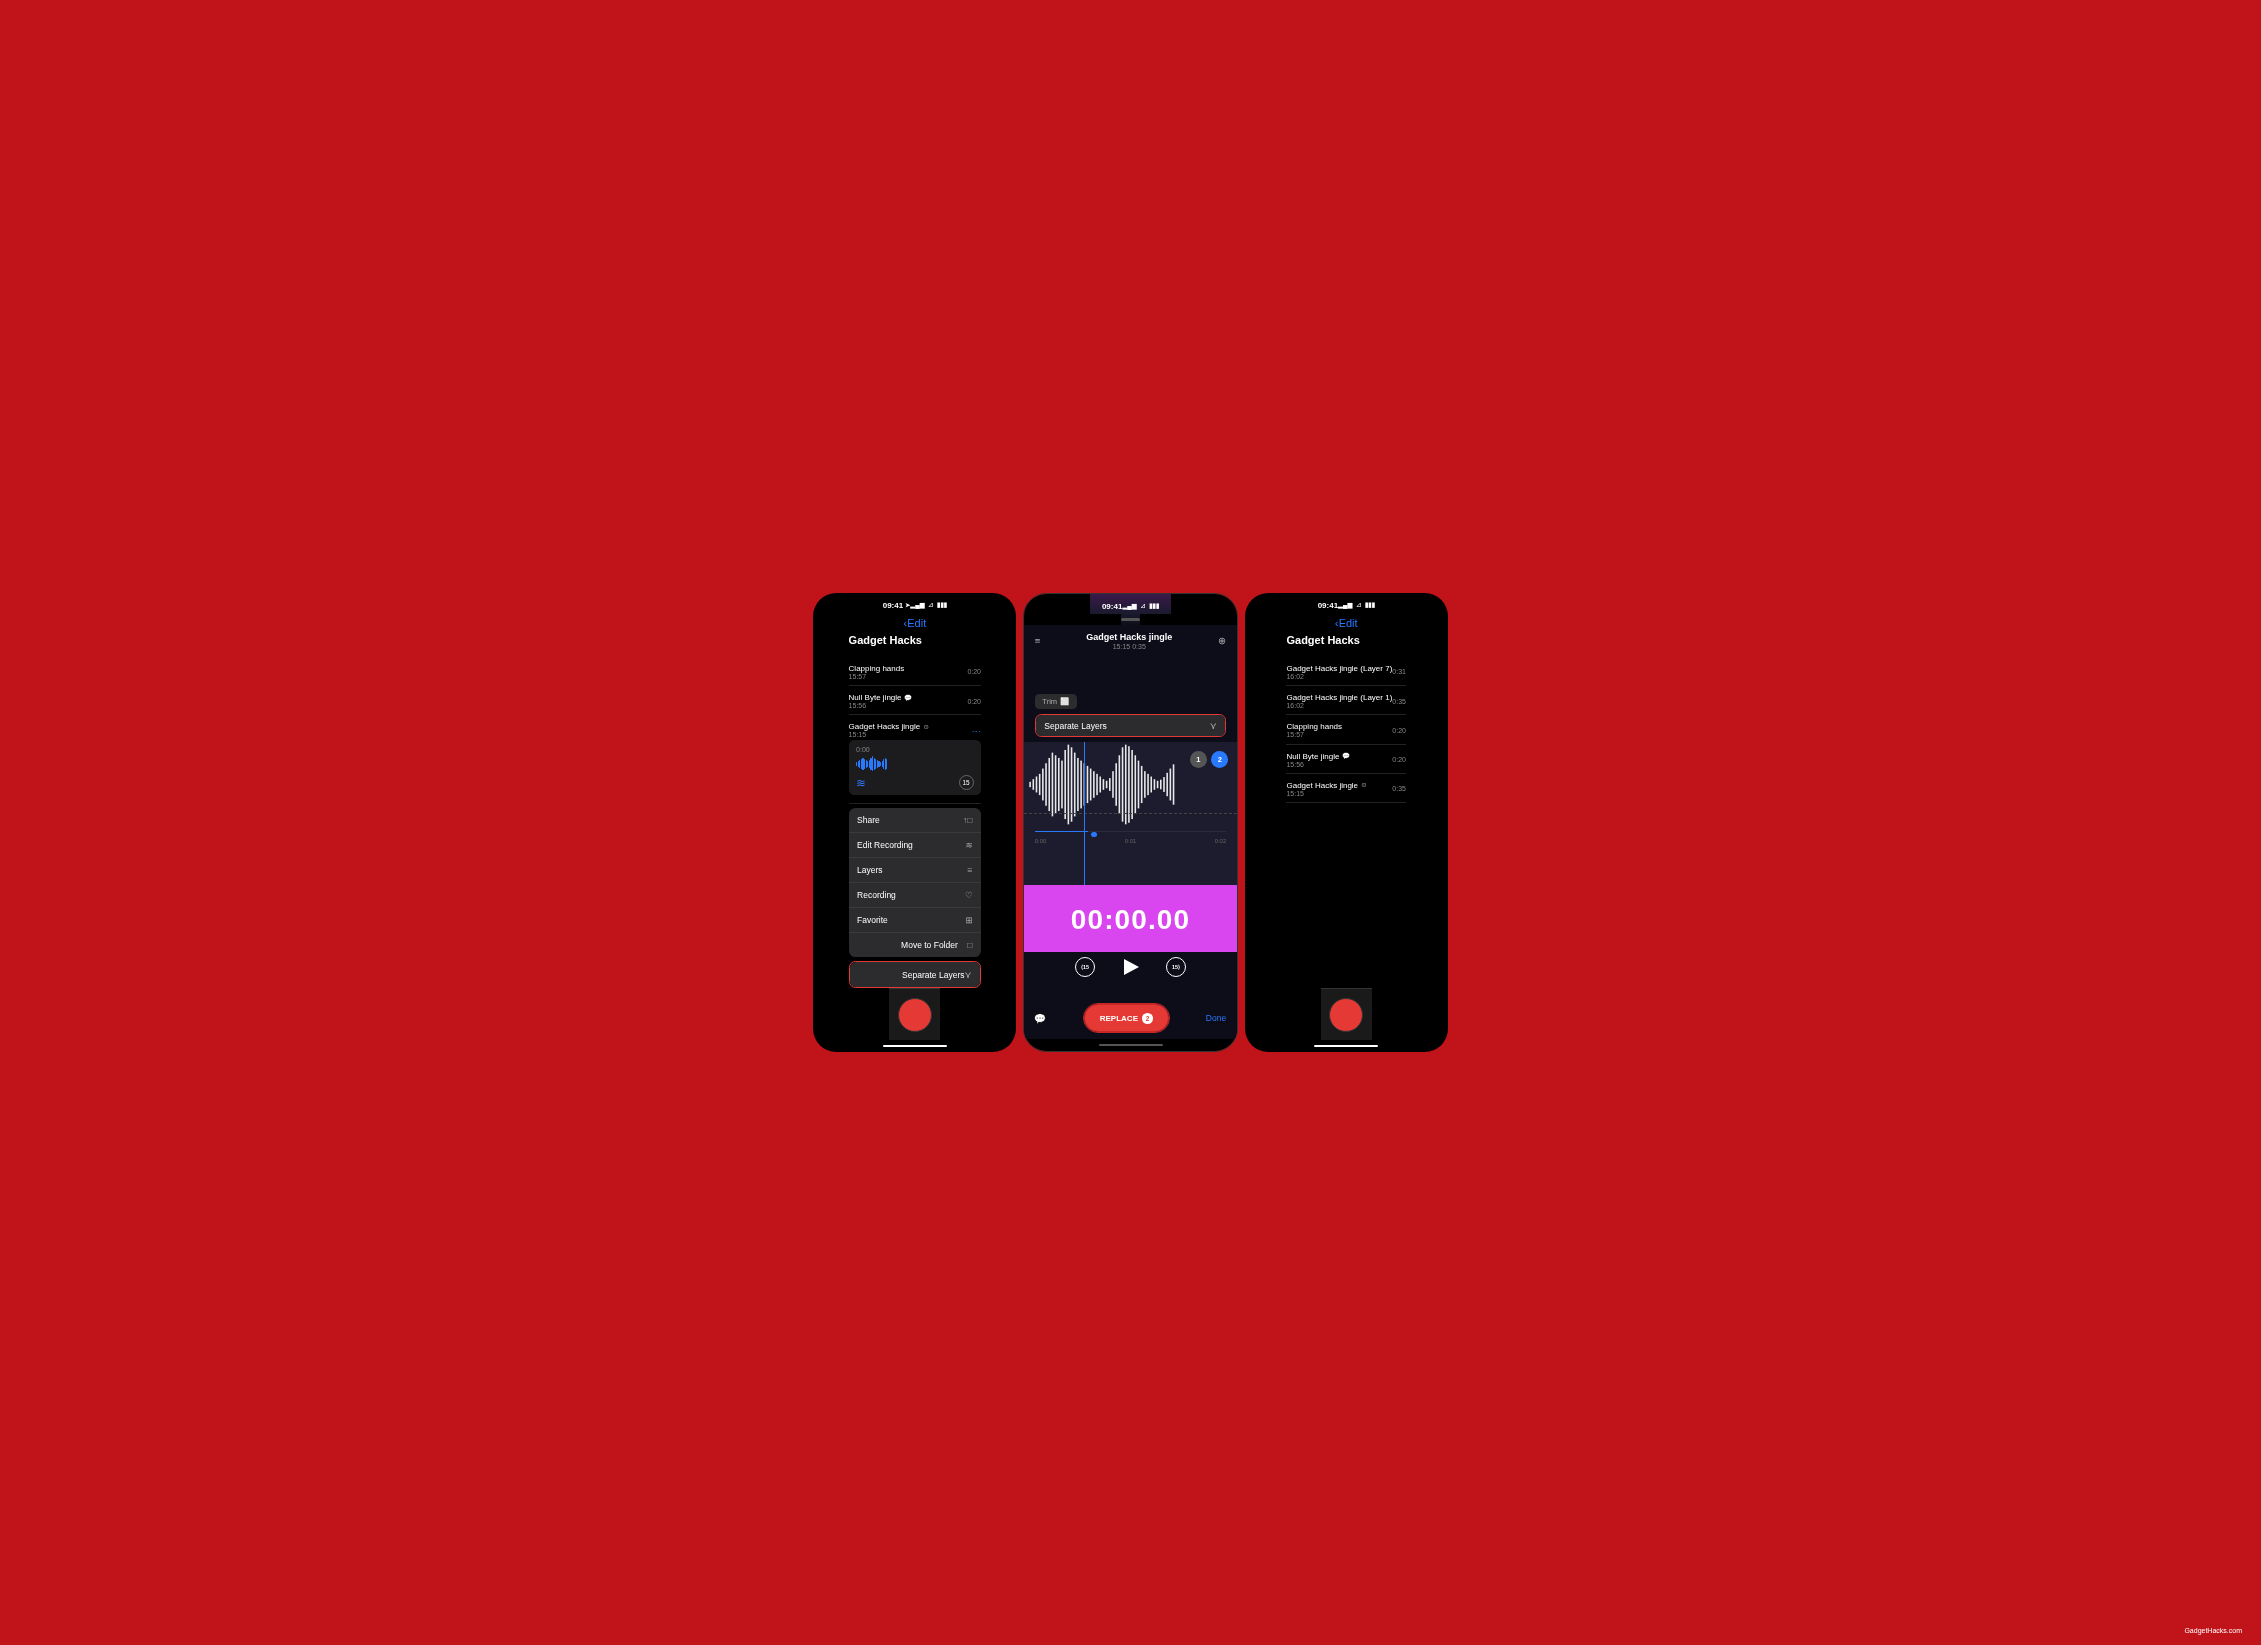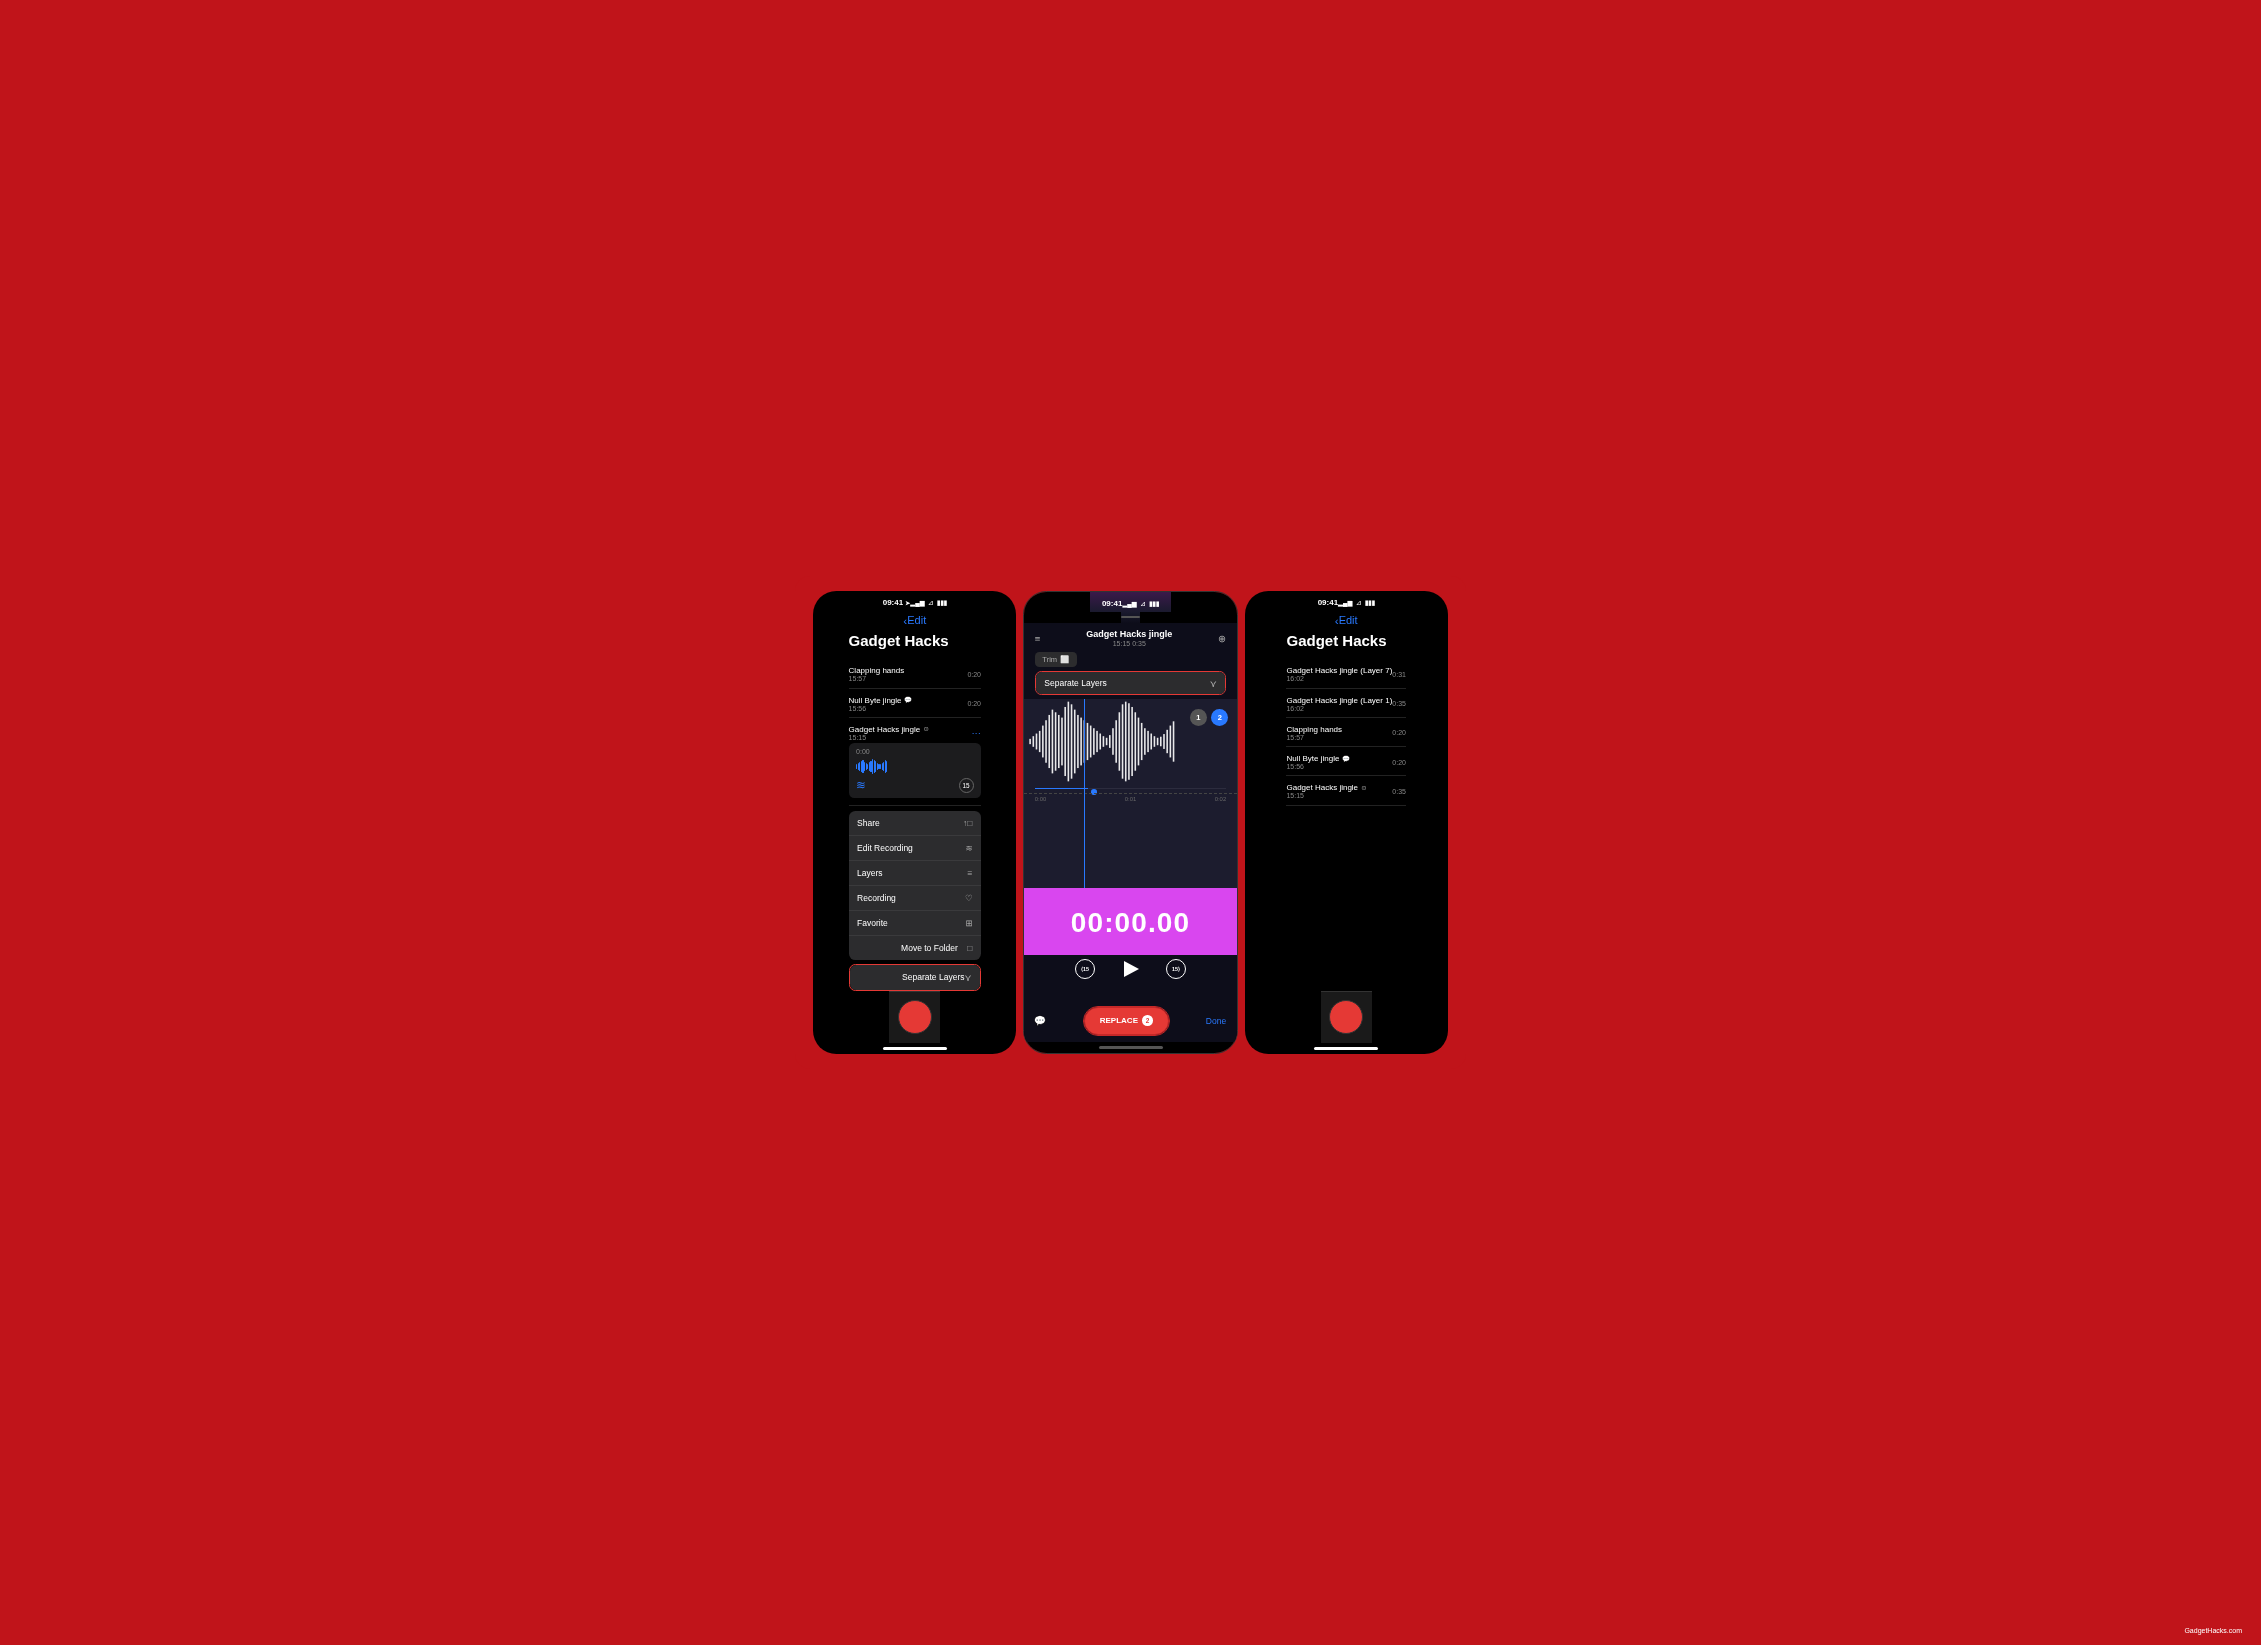--- a/index.html
+++ b/index.html
@@ -83,21 +83,21 @@
       font-weight: 400;
     }
     
     .content {
       flex: 1;
       padding: 0 11.7px;
       overflow: hidden;
     }
     .page-title {
       color: #fff;
-      font-size: 15px;
+      font-size: 11px;
       font-weight: 700;
       margin-bottom: 10.6px;
     }
     .recording-item {
       padding: 5.3px 0;
       border-bottom: 0.5px solid #222;
     }
     .recording-name {
       color: #fff;
       font-size: 8px;
@@ -521,21 +521,21 @@
               <div class="player-subtitle">
                 <span>15:15</span>
                 <span> </span>
                 <span>0:35</span>
               </div>
             </div>
             <span style="color:#aaa; font-size:9.6px;">⊕</span>
           </div>
         </div>
 
-        <div style="padding: 0 10.6px;">
+        <div style="padding: 0 10.6px; margin-top: 40px;">
           <div style="display:flex; justify-content:space-between; align-items:center; margin-bottom:4.3px;">
             <div class="player-action-btn">
               <span>Trim</span>
               <span style="font-size:7.5px;">⬜</span>
             </div>
           </div>
 
           <div style="border: 1.6px solid #e53935; border-radius: 6.4px; margin-bottom:4.3px;">
             <div class="separate-layers-btn">
               <span>Separate Layers</span>

